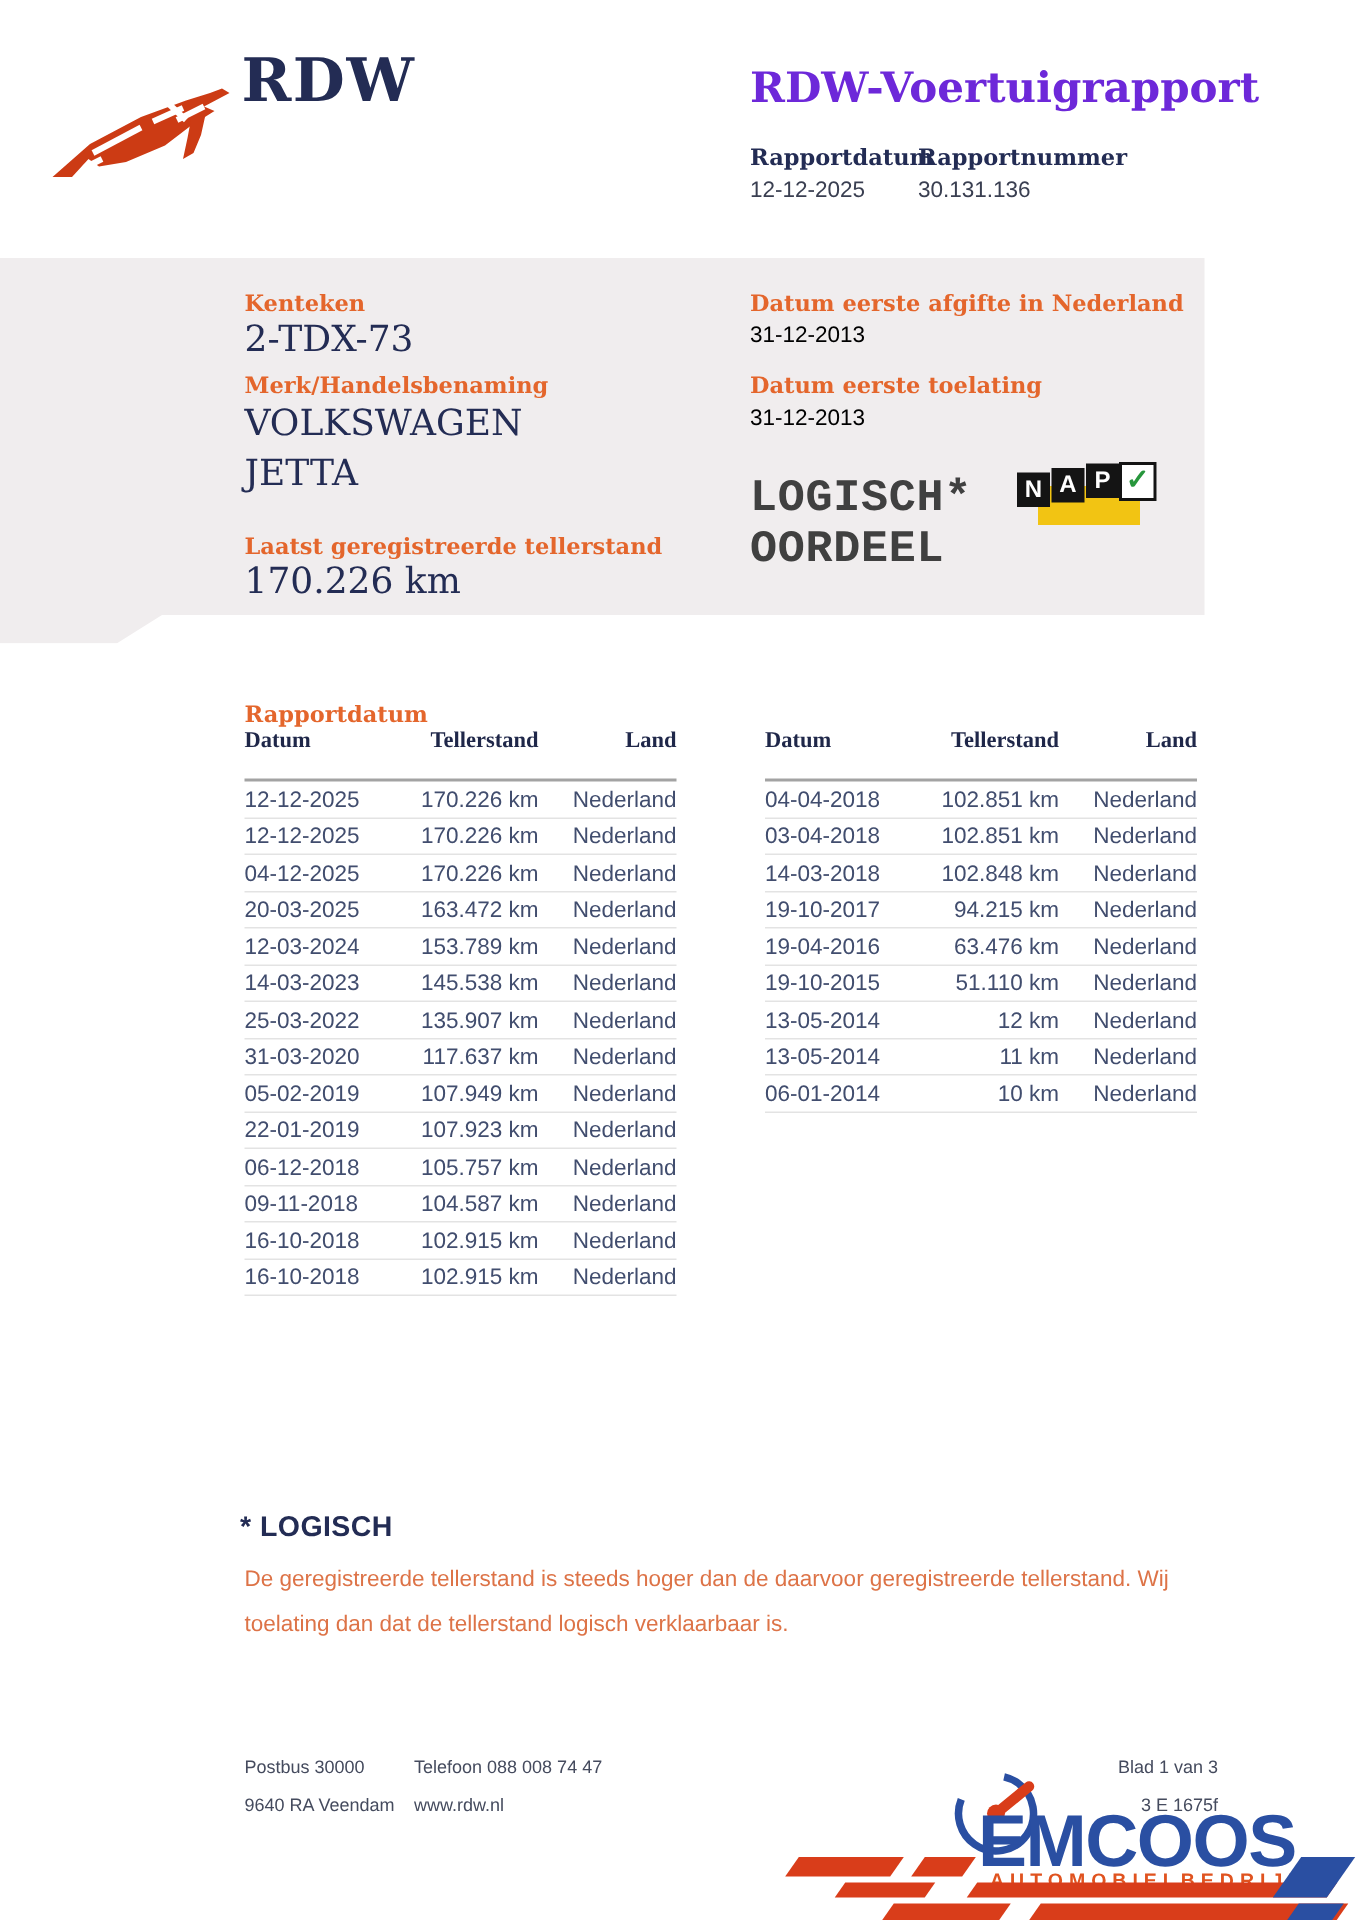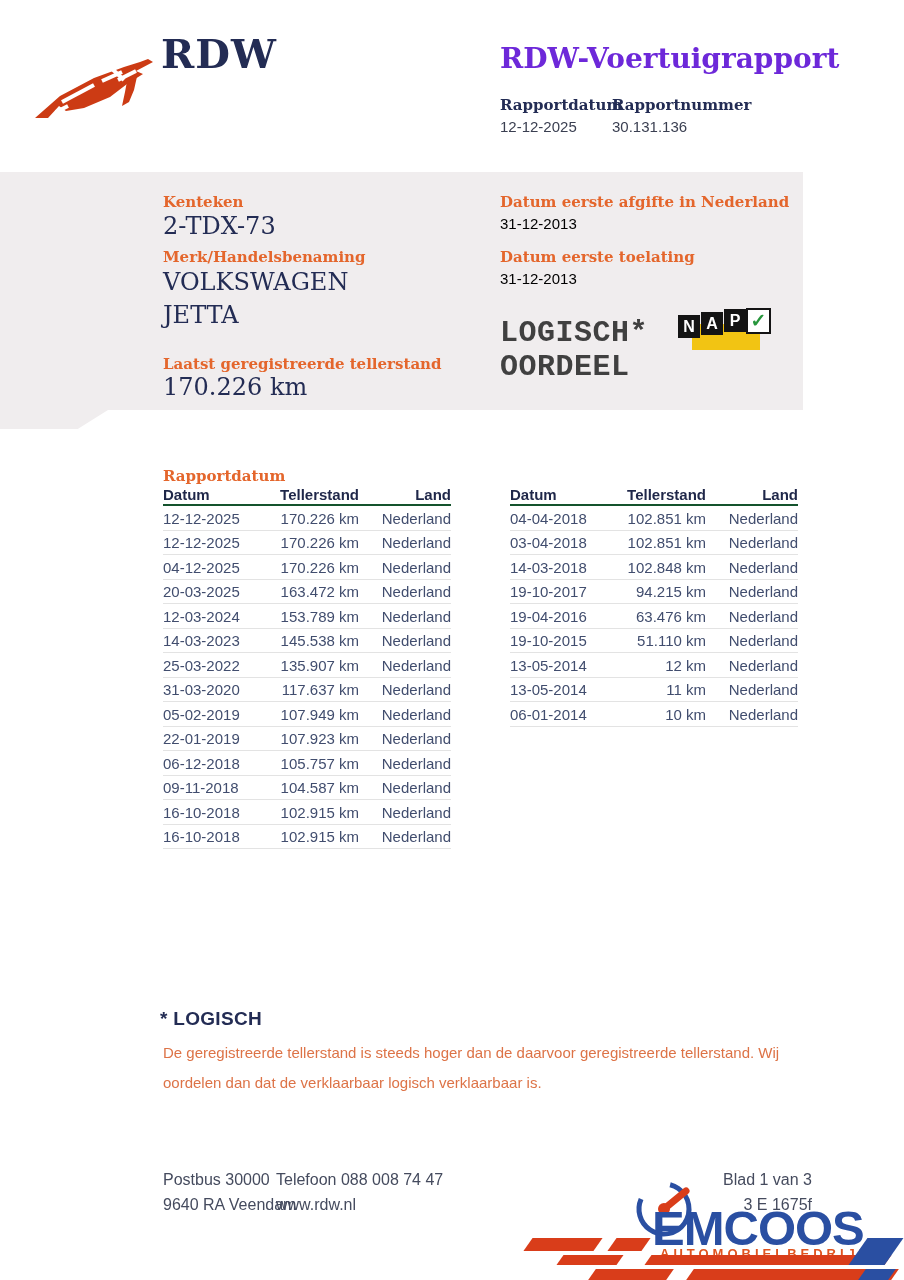--- a/index.html
+++ b/index.html
@@ -59,40 +59,40 @@
   }
 
   
   .section-title{
     font-family:"DejaVu Serif",serif;font-size:15px;font-weight:700;color:#e4662c;
   }
   .tbl{width:288px;}
   .thead{
     display:grid;grid-template-columns:100px 1fr 92px;
     font-size:15px;font-weight:700;color:#1f2749;
-    padding-bottom:1px;border-bottom:2px solid #14532d;
+    padding-bottom:16px;border-bottom:2px solid #a3a3a3;font-family:Liberation Serif, serif;
   }
   .trow{
     display:grid;grid-template-columns:100px 1fr 92px;
     font-size:15px;color:#414d6e;
     padding:3.5px 0 3px 0;border-bottom:1px solid #e3e3e3;
   }
   .thead .c1,.thead .c2,.trow .c1,.trow .c2{text-align:right;}
 
   
   .expl-heading{
     left:160px;top:1008px;font-size:19px;font-weight:700;color:#232c54;letter-spacing:.3px;
   }
   .expl-text{
     left:163px;top:1038px;width:660px;
     font-size:15px;line-height:30px;color:#dd7347;
   }
 
   
-  .foot{font-size:16px;color:#454b5e;}
+  .foot{font-size:12px;color:#454b5e;}
 
   
   .emcoos-name{
     left:652px;top:1200px;font-size:49px;font-weight:700;color:#2a4fa2;
     letter-spacing:-1px;font-family:"Liberation Sans",sans-serif;
   }
   .emcoos-sub{
     left:660px;top:1246px;font-size:13px;font-weight:700;color:#e0531f;letter-spacing:4px;
   }
   .stripe{position:absolute;background:#d93d1a;transform:skewX(-35deg);}
@@ -287,21 +287,21 @@
       </div>
       <div class="trow">
         <span class="c0">06-01-2014</span>
         <span class="c1">10 km</span>
         <span class="c2">Nederland</span>
       </div>
     </div>
 </div>
 
 <div class="abs expl-heading">* LOGISCH</div>
-<div class="abs expl-text">De geregistreerde tellerstand is steeds hoger dan de daarvoor geregistreerde tellerstand. Wij oordelen dan dat de verklaarbaar logisch verklaarbaar is.</div>
+<div class="abs expl-text">De geregistreerde tellerstand is steeds hoger dan de daarvoor geregistreerde tellerstand. Wij toelating dan dat de tellerstand logisch verklaarbaar is.</div>
 
 <div class="abs foot" style="left:163px;top:1171px;">Postbus 30000</div>
 <div class="abs foot" style="left:163px;top:1196px;">9640 RA Veendam</div>
 <div class="abs foot" style="left:276px;top:1171px;">Telefoon 088 008 74 47</div>
 <div class="abs foot" style="left:276px;top:1196px;">www.rdw.nl</div>
 <div class="abs foot" style="left:700px;top:1171px;width:112px;text-align:right;">Blad 1 van 3</div>
 <div class="abs foot" style="left:700px;top:1196px;width:112px;text-align:right;">3 E 1675f</div>
 
 <div class="abs" style="left:634px;top:1179px;width:60px;height:60px;">
   <svg width="60" height="60" viewBox="0 0 60 60">

